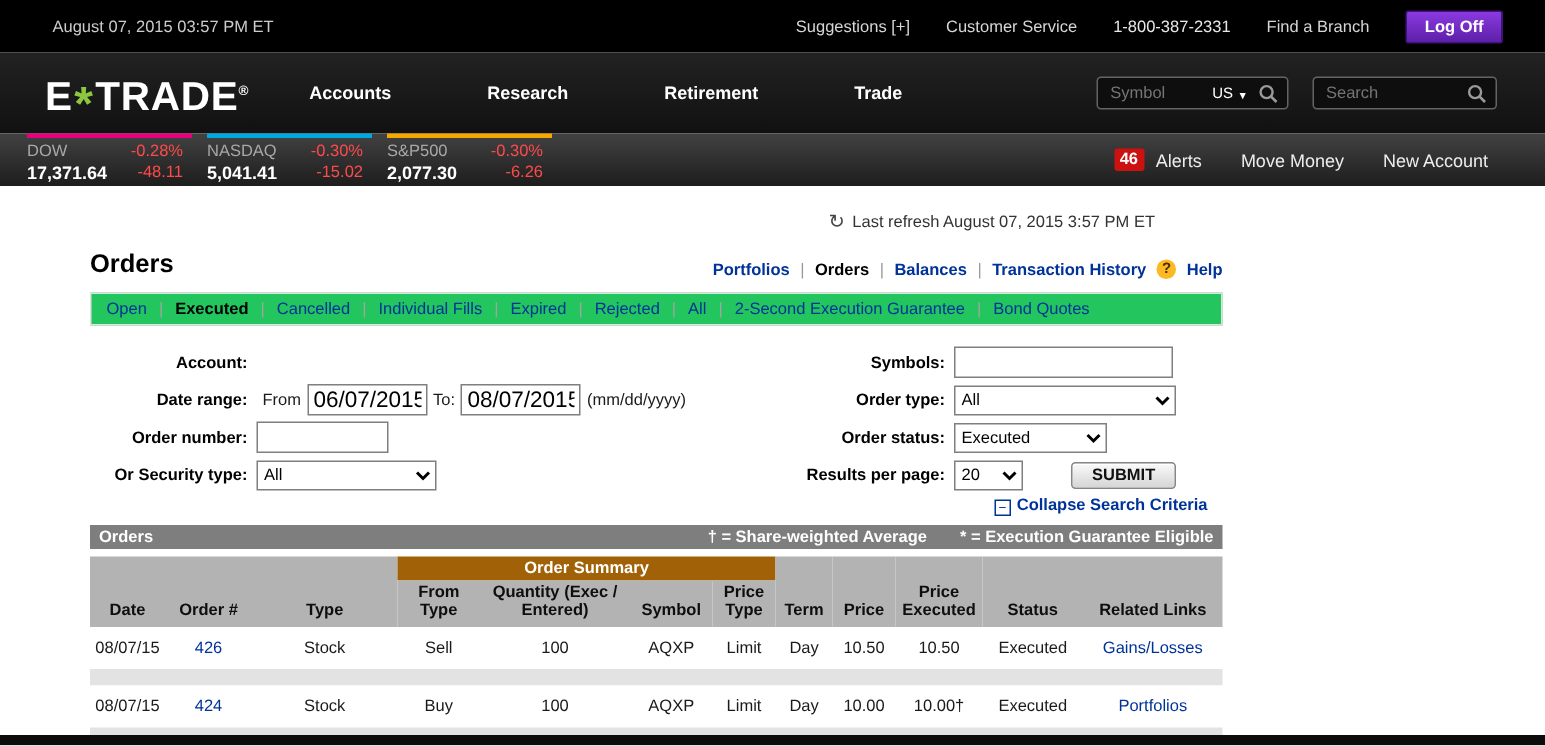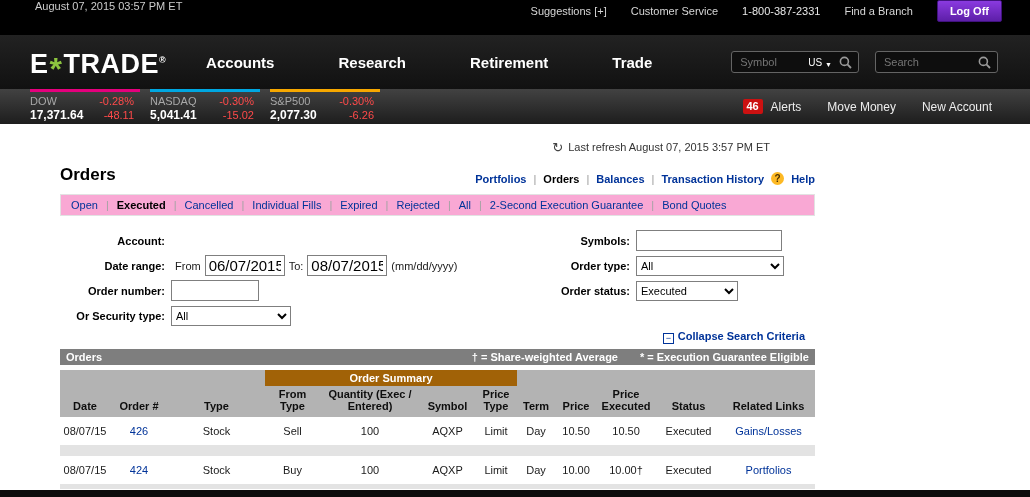--- a/index.html
+++ b/index.html
@@ -1,51 +1,51 @@
 <!DOCTYPE html>
 <html><head>
 <meta charset="utf-8">
 <style>
   html,body{margin:0;padding:0;}
   .page{width:1030px;height:497px;position:relative;overflow:hidden;background:#fff;
         font-family:"Liberation Sans","DejaVu Sans",sans-serif;-webkit-font-smoothing:antialiased;}
   a{text-decoration:none;cursor:pointer;}
 
   
-  .topbar{height:35px;background:#000;display:flex;align-items:flex-start;padding:0 28px 0 35px;
+  .topbar{height:35px;background:#000;display:flex;align-items:center;padding:0 28px 0 35px;
           color:#ccc;font-size:11px;box-sizing:border-box;}
   .tb-right{margin-left:auto;display:flex;align-items:center;gap:24px;}
   .tb-right a{color:#d6d6d6;}
   .tb-phone{color:#e8e8e8;}
   .logoff{background:linear-gradient(#8a3ae0,#5d1fa8);border:1px solid #41127e;color:#fff;
           font-weight:bold;font-size:11px;padding:4px 12px;border-radius:2px;cursor:pointer;
           font-family:inherit;}
 
   
   .mainnav{height:54px;background:linear-gradient(#222,#111);display:flex;align-items:center;
            padding-left:30px;position:relative;box-sizing:border-box;}
   .logo{font-size:27px;font-weight:bold;color:#fff;letter-spacing:.5px;margin-right:40px;white-space:nowrap;}
   .logo .star{color:#8dc63f;font-size:32px;display:inline-block;transform:translateY(7px);margin:0 1px;}
   .logo sup{font-size:9px;vertical-align:super;}
-  .nav-items{display:flex;gap:64px;font-size:15px;color:#fff;font-weight:600;}
+  .nav-items{display:flex;gap:64px;font-size:12px;color:#fff;font-weight:600;}
   .nav-items a{color:#fff;}
   .nav-search{position:absolute;right:32px;top:16px;display:flex;gap:16px;}
   .nbox{display:flex;align-items:center;height:22px;background:#0e0e0e;border:1px solid #646464;
         border-radius:3px;padding:0 6px;box-sizing:border-box;}
   .nbox input{background:transparent;border:none;outline:none;color:#ccc;font-size:11px;
               font-family:inherit;}
   .symbol-box input{width:66px;}
   .search-box input{width:92px;}
   .region{color:#fff;font-size:10px;display:flex;align-items:flex-end;gap:3px;margin-right:7px;cursor:pointer;}
   .region .arrow{font-size:7px;line-height:1;}
   .mag{display:flex;align-items:center;cursor:pointer;}
 
   
   .ticker{height:35px;background:linear-gradient(#424242,#1d1d1d);display:flex;align-items:flex-start;
-          padding-left:30px;position:relative;box-sizing:border-box;}
+          padding-left:18px;position:relative;box-sizing:border-box;}
   .index{width:110px;margin-right:10px;border-top:3px solid transparent;padding:2px 6px 0 0;box-sizing:border-box;}
   .il{display:flex;justify-content:space-between;line-height:14px;}
   .iname{color:#a8a8a8;font-size:11px;}
   .ipct,.ichg{color:#ff4a4a;font-size:11px;text-align:right;}
   .ival{color:#fff;font-size:12px;font-weight:bold;}
   .ticker-right{position:absolute;right:38px;top:0;height:35px;display:flex;align-items:center;
                 gap:26px;font-size:12px;}
   .ticker-right a{color:#ededed;}
   .alert-group{display:flex;align-items:center;gap:8px;}
   .alert-badge{background:#cc1111;color:#fff;font-weight:bold;font-size:11px;width:20px;height:15px;
@@ -58,21 +58,21 @@
   .title-row{display:flex;align-items:flex-end;justify-content:space-between;margin-top:10px;}
   .page-title{font-size:17px;margin:0;font-weight:bold;color:#000;}
   .page-links{display:flex;align-items:center;gap:7px;font-weight:bold;}
   .page-links a{color:#003399;}
   .pcurrent{color:#000;}
   .psep{color:#999;font-weight:normal;}
   .psep::before{content:"|";}
   .help-icon{width:13px;height:13px;border-radius:50%;background:#fdb924;color:#4a3000;font-weight:bold;
              font-size:10px;line-height:13px;text-align:center;display:inline-block;}
 
-  .tabbar{margin-top:9px;background:#f9a8d4;border:1px solid #e2e2e2;padding:4px 10px;display:flex;
+  .tabbar{margin-top:9px;background:#22c55e;border:1px solid #e2e2e2;padding:4px 10px;display:flex;
           align-items:center;gap:8px;white-space:nowrap;}
   .tab{color:#003399;}
   .tab.active{color:#000;font-weight:bold;}
   .tsep{color:#a3a3a3;}
   .tsep::before{content:"|";}
 
   .search-form{display:flex;margin-top:12px;}
   .col-left{width:420px;}
   .col-right{width:335px;}
   .frow{display:flex;align-items:center;height:25px;}
@@ -272,20 +272,25 @@
           <span class="flabel">Symbols:</span>
           <input class="ti symbols" value="" style="">
         </div>
         <div class="frow">
           <span class="flabel">Order type:</span>
           <select class="sel-otype"><option>All</option></select>
         </div>
         <div class="frow">
           <span class="flabel">Order status:</span>
           <select class="sel-ostatus"><option>Executed</option></select>
+        </div>
+        <div class="frow">
+          <span class="flabel">Results per page:</span>
+          <select class="sel-results"><option>20</option></select>
+          <button class="submit-btn">SUBMIT</button>
         </div>
       </div>
     </div>
 
     <div class="collapse-line">
       <span class="collapse-box">−</span><a>Collapse Search Criteria</a>
     </div>
 
     <div class="orders-bar">
       <span>Orders</span>

